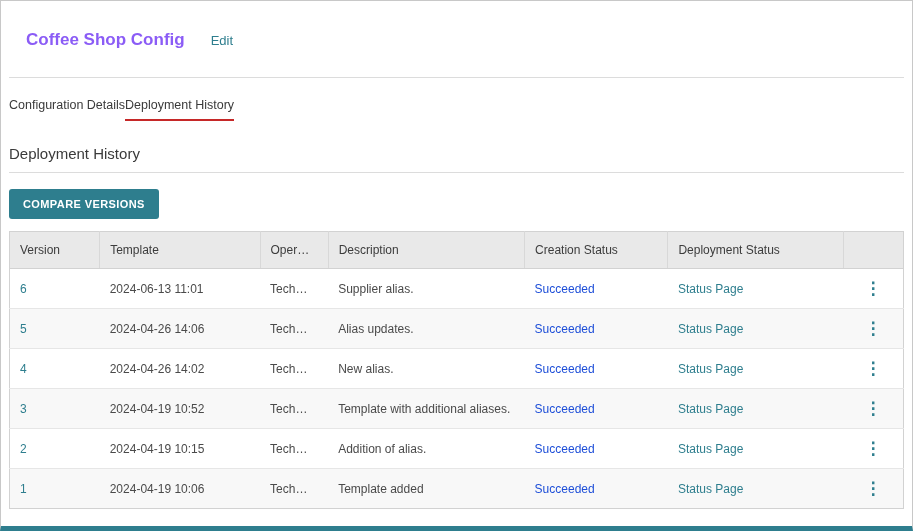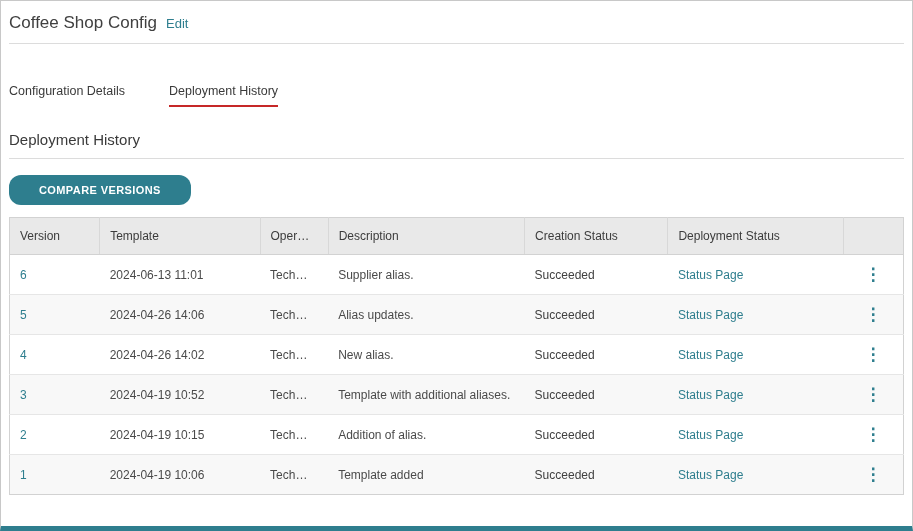--- a/index.html
+++ b/index.html
@@ -11,41 +11,41 @@
     height: 531px;
     background: #ffffff;
     border: 1px solid #c8c8c8;
     border-bottom: 5px solid #2e7e8e;
     padding: 12px 8px 0 8px;
     position: relative;
     overflow: hidden;
   }
 
   .title-row { display: flex; align-items: baseline; gap: 9px; }
-  .page-title { font-size: 17px; font-weight: 400; color: #404040; margin: 0; }
+  .page-title { font-size: 17px; font-weight: 700; color: #8b5cf6; margin: 17px; }
   .edit-link { font-size: 13px; color: #2e7e8e; text-decoration: none; cursor: pointer; }
 
   .divider { border-top: 1px solid #dcdcdc; margin-top: 10px; }
 
-  .tabs { display: flex; gap: 44px; margin-top: 40px; font-size: 12.5px; color: #3a3a3a; }
+  .tabs { display: flex; margin-top: 20px; font-size: 12.5px; color: #3a3a3a; }
   .tab { padding-bottom: 7px; cursor: pointer; border-bottom: 2px solid transparent; }
   .tab.active { border-bottom: 2px solid #c62828; }
 
   .section-title { font-size: 15px; font-weight: 400; color: #3a3a3a; margin: 24px 0 10px 0; }
 
   .btn {
     background: #2e7e8e;
     color: #ffffff;
     border: none;
-    border-radius: 12px;
+    border-radius: 3px;
     font-family: inherit;
     font-size: 11px;
     font-weight: bold;
     letter-spacing: 0.4px;
-    padding: 9px 30px;
+    padding: 9px 14px;
     cursor: pointer;
   }
   .compare-btn { margin-top: 16px; }
 
   table.history {
     width: 100%;
     border-collapse: collapse;
     margin-top: 12px;
     border: 1px solid #d2d2d2;
     font-size: 12px;
@@ -75,21 +75,21 @@
 
   .c-version { width: 90px; }
   .c-deployed { width: 160px; }
   .c-operator { width: 68px; }
   .c-desc { width: 196px; }
   .c-create { width: 143px; }
   .c-deploy { width: 175px; }
   .c-menu { width: 60px; text-align: center; }
 
   a.link { color: #2e7e8e; text-decoration: none; cursor: pointer; }
-  .success { color: #404040; }
+  .success { color: #1d4ed8; }
   .kebab {
     color: #2e7e8e;
     font-size: 17px;
     font-weight: bold;
     line-height: 1;
     cursor: pointer;
     display: inline-block;
   }
 </style>
 </head>

